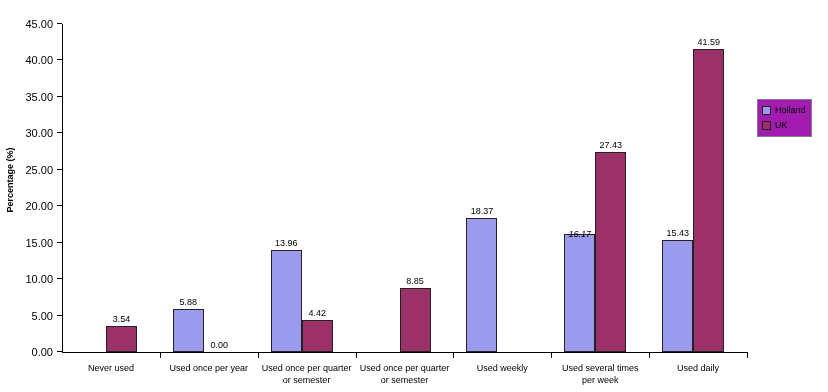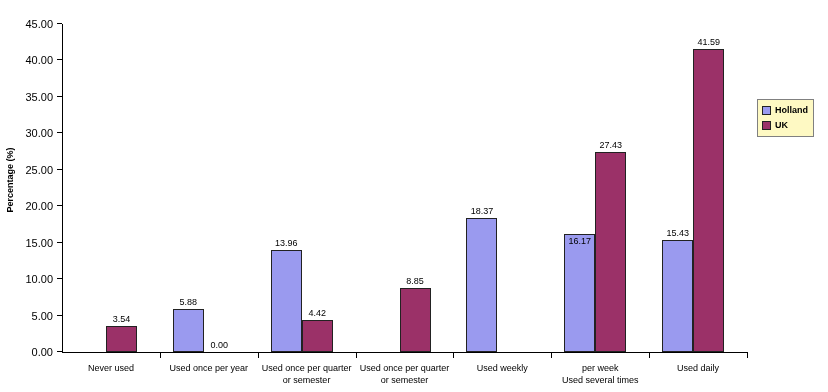--- a/index.html
+++ b/index.html
@@ -154,24 +154,23 @@
     color: #000000;
     line-height: 12px;
   }
 
   
   #legend {
     position: absolute;
     left: 757px;
     top: 99px;
     border: 1px solid #808080;
-    background: #fef9c3;
+    background: #a21caf;
     padding: 3px 5px 3px 4px;
     box-sizing: border-box;
-    font-weight: bold;
   }
   .legend-row {
     display: flex;
     align-items: center;
     height: 15px;
     white-space: nowrap;
   }
   .legend-swatch {
     width: 9px;
     height: 9px;
@@ -287,21 +286,21 @@
         </div>
         <div class="bar-group" style="left: 391.429px; width: 97.8571px;">
           <div class="bar-wrap series-0">
             <div class="bar holland" style="height: 133.897px;"></div>
             <div class="bar-value" style="bottom: 135.897px;">18.37</div>
           </div>
         </div>
         <div class="bar-group" style="left: 489.286px; width: 97.8571px;">
           <div class="bar-wrap series-0">
             <div class="bar holland" style="height: 117.861px;"></div>
-            <div class="bar-value" style="bottom: 106px;">16.17</div>
+            <div class="bar-value" style="bottom: 113px; font-style: italic;">16.17</div>
           </div>
           <div class="bar-wrap series-1">
             <div class="bar uk" style="height: 199.934px;"></div>
             <div class="bar-value" style="bottom: 201.934px;">27.43</div>
           </div>
         </div>
         <div class="bar-group" style="left: 587.143px; width: 97.8571px;">
           <div class="bar-wrap series-0">
             <div class="bar holland" style="height: 112.468px;"></div>
             <div class="bar-value" style="bottom: 114.468px;">15.43</div>
@@ -324,22 +323,22 @@
           <div>or semester</div>
         </div>
         <div class="x-label" style="left: 279.571px; width: 125.857px;">
           <div>Used once per quarter</div>
           <div>or semester</div>
         </div>
         <div class="x-label" style="left: 377.429px; width: 125.857px;">
           <div>Used weekly</div>
         </div>
         <div class="x-label" style="left: 475.286px; width: 125.857px;">
+          <div>Used several times</div>
           <div>per week</div>
-          <div>Used several times</div>
         </div>
         <div class="x-label" style="left: 573.143px; width: 125.857px;">
           <div>Used daily</div>
         </div>
       </div>
   </div>
 
   <div id="legend">
       <div class="legend-row">
         <span class="legend-swatch holland"></span>

